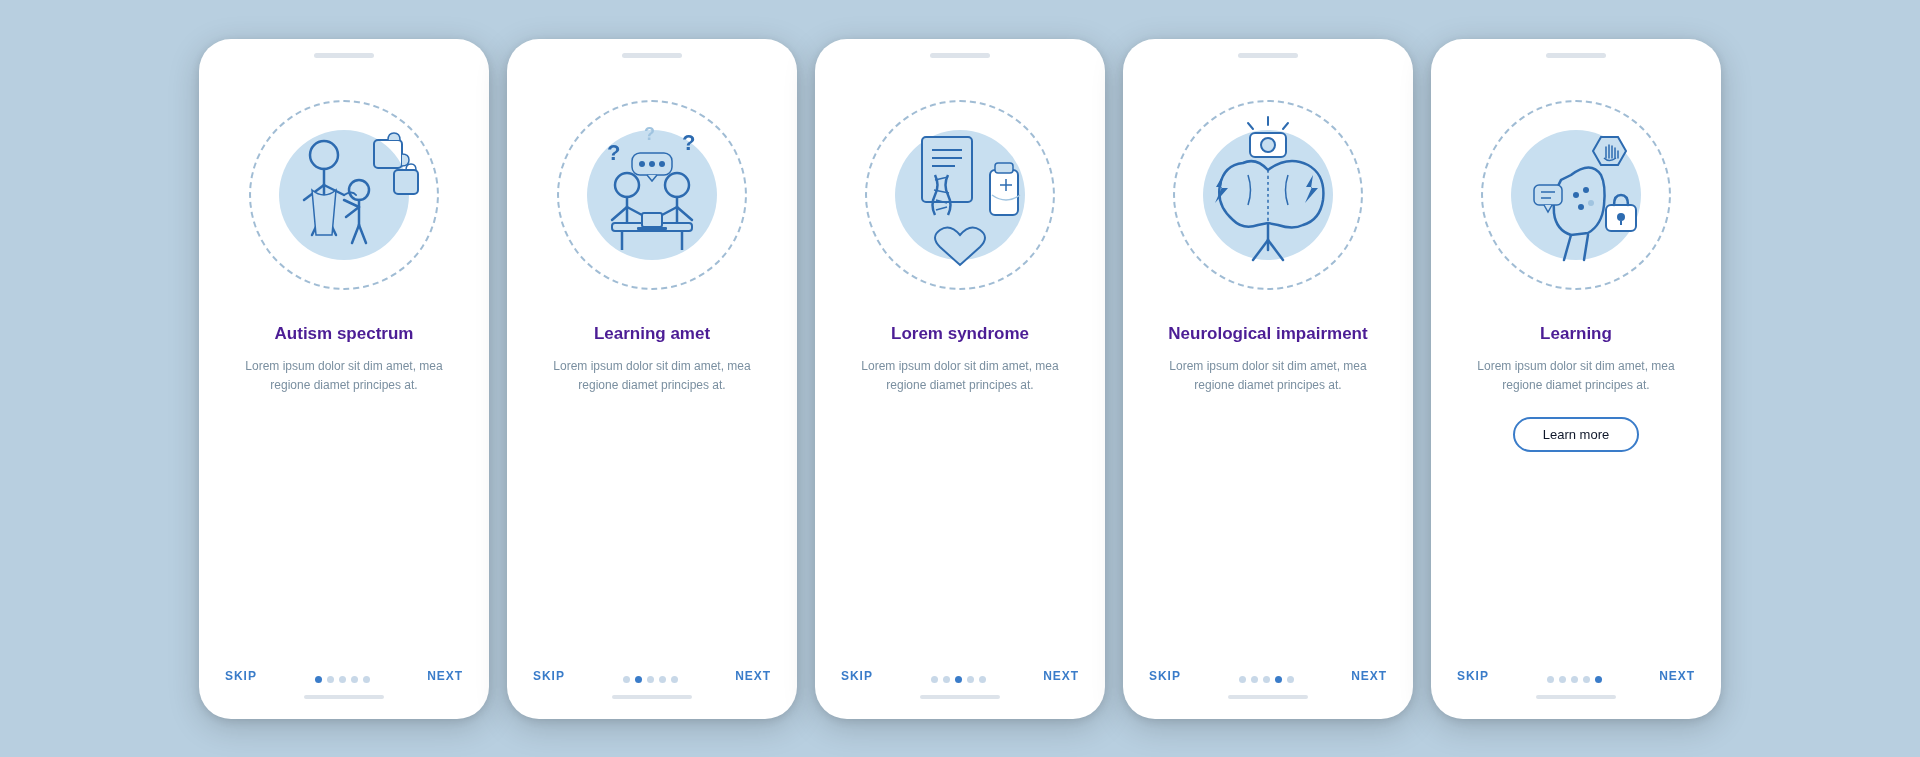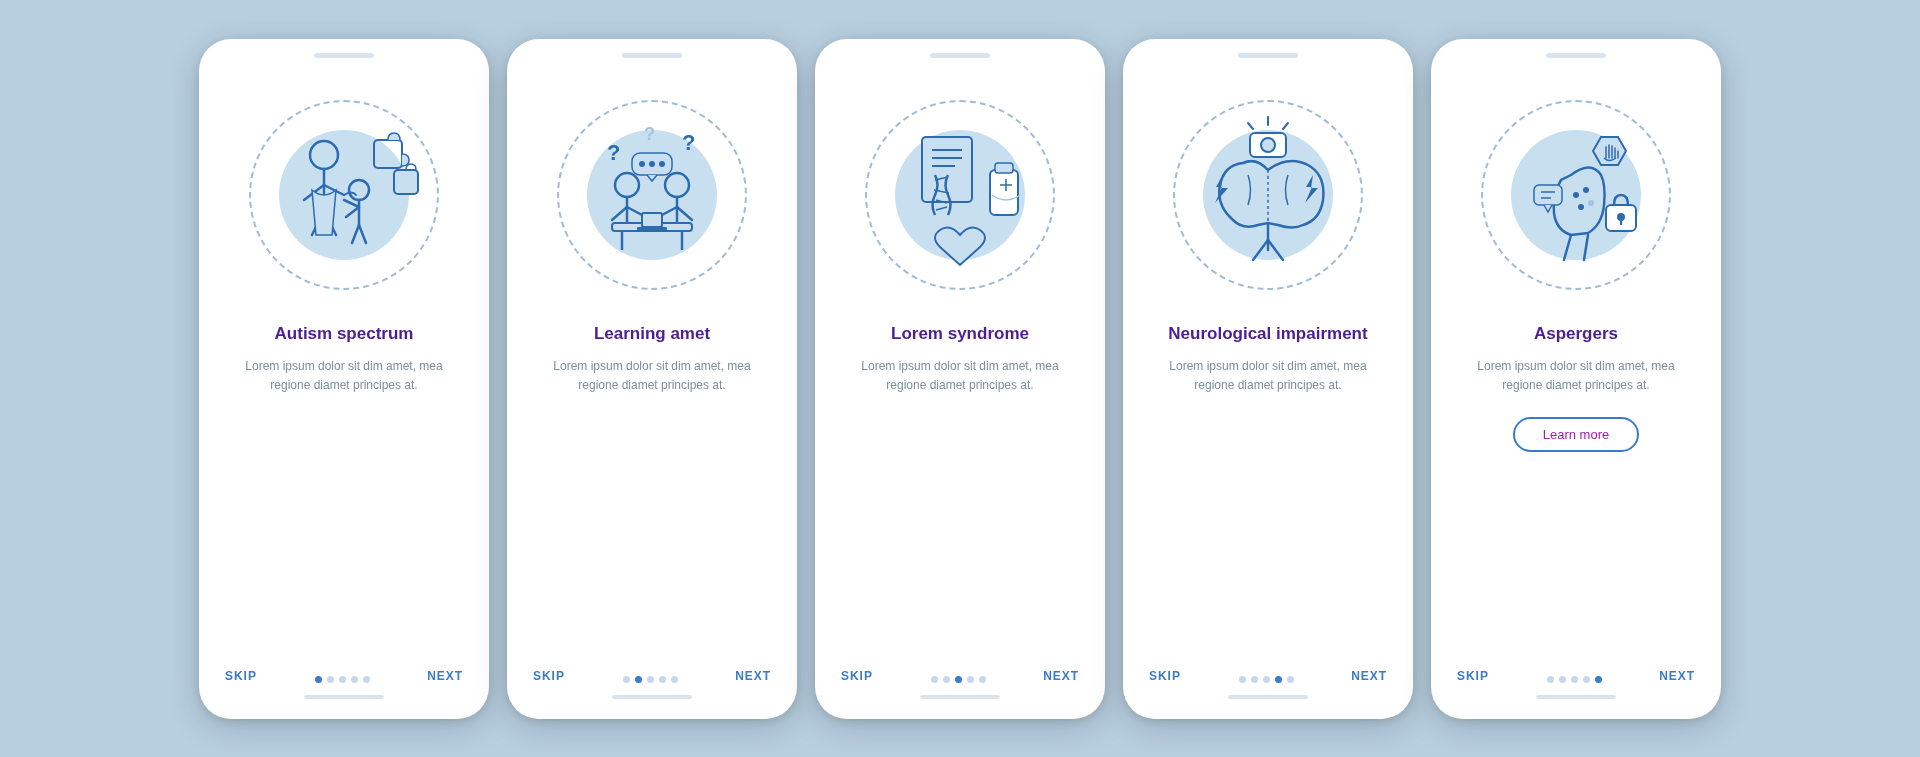--- a/index.html
+++ b/index.html
@@ -108,21 +108,21 @@
       line-height: 1.6;
       margin-bottom: 22px;
       padding: 0 4px;
     }
 
     
     .learn-more-btn {
       border: 2px solid #3a7cc9;
       border-radius: 22px;
       padding: 8px 28px;
-      color: #a21caf;
+      color: #0f172a;
       font-size: 13px;
       font-weight: 500;
       background: transparent;
       cursor: pointer;
       margin-bottom: 12px;
     }
 
     
     .card-nav {
       display: flex;
@@ -387,21 +387,21 @@
 
         <rect x="130" y="110" width="30" height="26" rx="5" fill="white" stroke="#2d6bb0" stroke-width="2"></rect>
         <path d="M138 110 Q138 100 145 100 Q152 100 152 110" fill="none" stroke="#2d6bb0" stroke-width="2.5" stroke-linecap="round"></path>
         <circle cx="145" cy="122" r="4" fill="#2d6bb0"></circle>
         <line x1="145" y1="126" x2="145" y2="130" stroke="#2d6bb0" stroke-width="2"></line>
 
         <line x1="95" y1="140" x2="88" y2="165" stroke="#2d6bb0" stroke-width="2.5" stroke-linecap="round"></line>
         <line x1="112" y1="140" x2="108" y2="165" stroke="#2d6bb0" stroke-width="2.5" stroke-linecap="round"></line>
       </svg>
     </div>
-    <div class="card-title">Aspergers</div>
+    <div class="card-title">Learning</div>
     <div class="card-description">Lorem ipsum dolor sit dim amet, mea regione diamet principes at.</div>
     <button class="learn-more-btn">Learn more</button>
     <div class="card-nav">
       <span class="nav-skip">SKIP</span>
       <div class="dots-container">
         <div class="dot"></div>
         <div class="dot"></div>
         <div class="dot"></div>
         <div class="dot"></div>
         <div class="dot active"></div>

